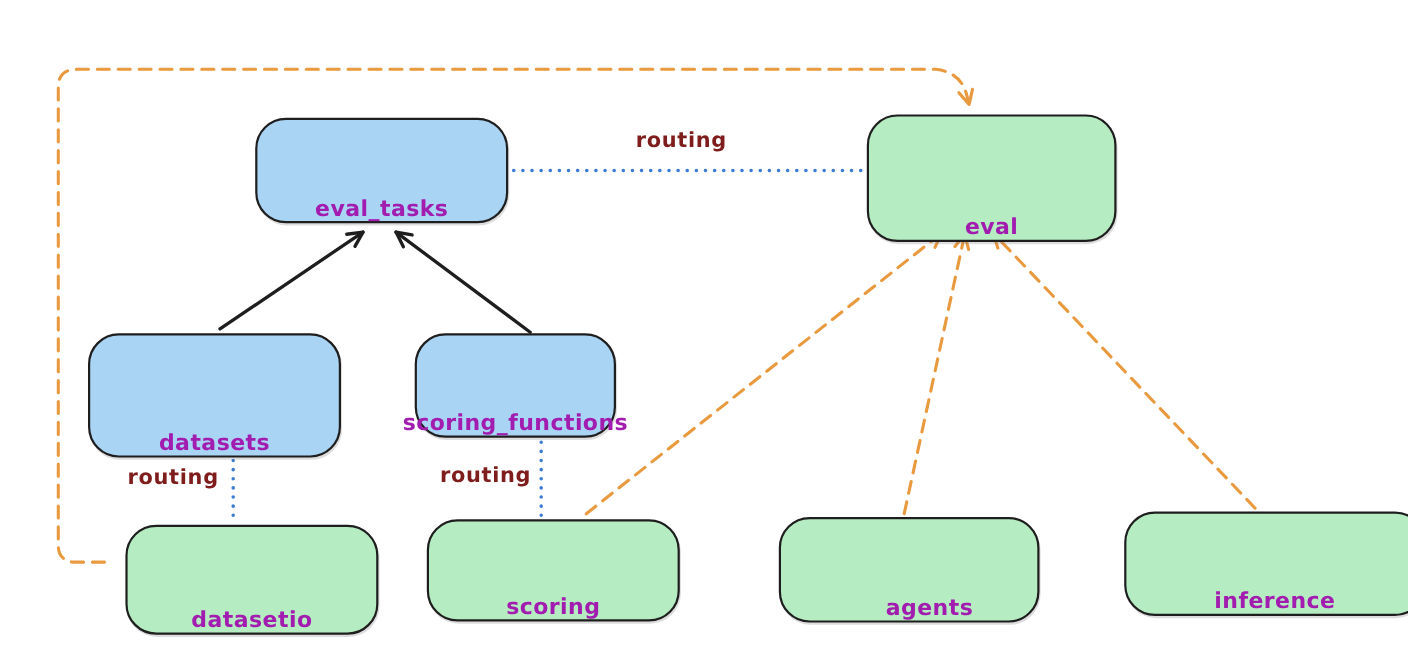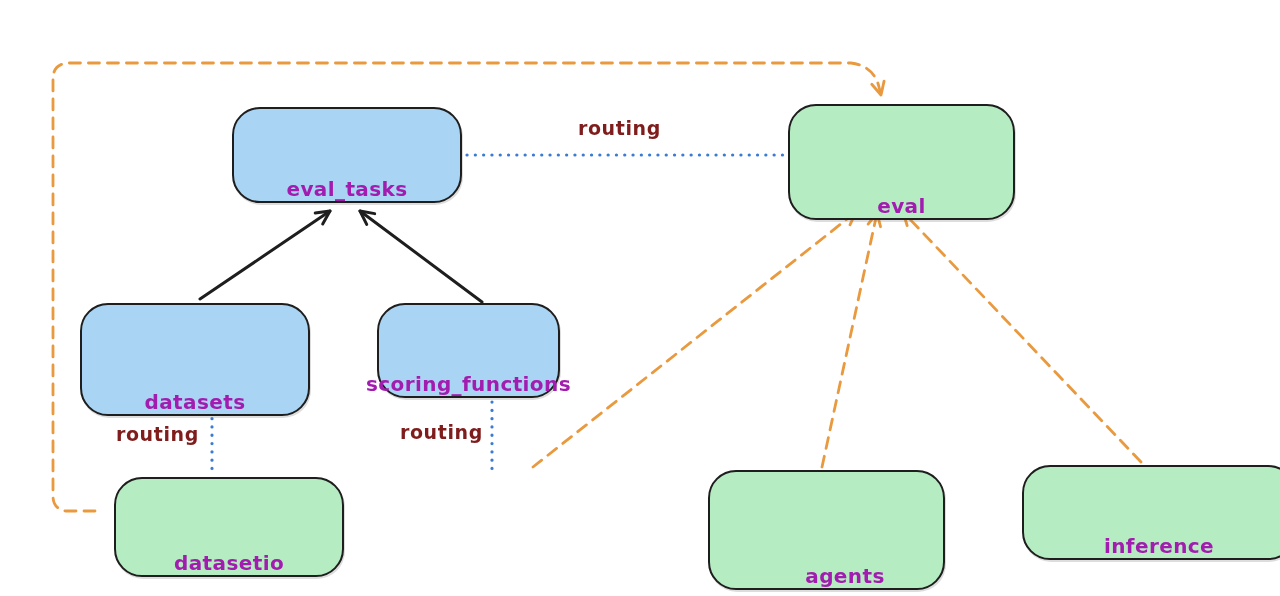--- a/index.html
+++ b/index.html
@@ -82,22 +82,25 @@
   </div>
 
   <div class="node blue" style="left:377px;  top:303px; width:183px; height:95px;">
     <span>scoring_functions</span>
   </div>
 
   <div class="node green" style="left:95px;   top:477px; width:230px; height:100px;margin-left:19px;">
     <span>datasetio</span>
   </div>
 
+  <div class="node green" style="left:388px;  top:472px; width:230px; height:93px;">
+    <span>scoring</span>
+  </div>
 
-  <div class="node green" style="left:708px;  top:470px; width:237px; height:120px;padding-left:37px;">
+  <div class="node green" style="left:708px;  top:470px; width:237px; height:96px;padding-left:37px;">
     <span>agents</span>
   </div>
 
   <div class="node green" style="left:1022px; top:465px; width:274px; height:95px;">
     <span>inference</span>
   </div>
 
   <div class="edge-label" style="left:578px; top:117px;">routing</div>
   <div class="edge-label" style="left:116px; top:423px;">routing</div>
   <div class="edge-label" style="left:400px; top:421px;">routing</div>

